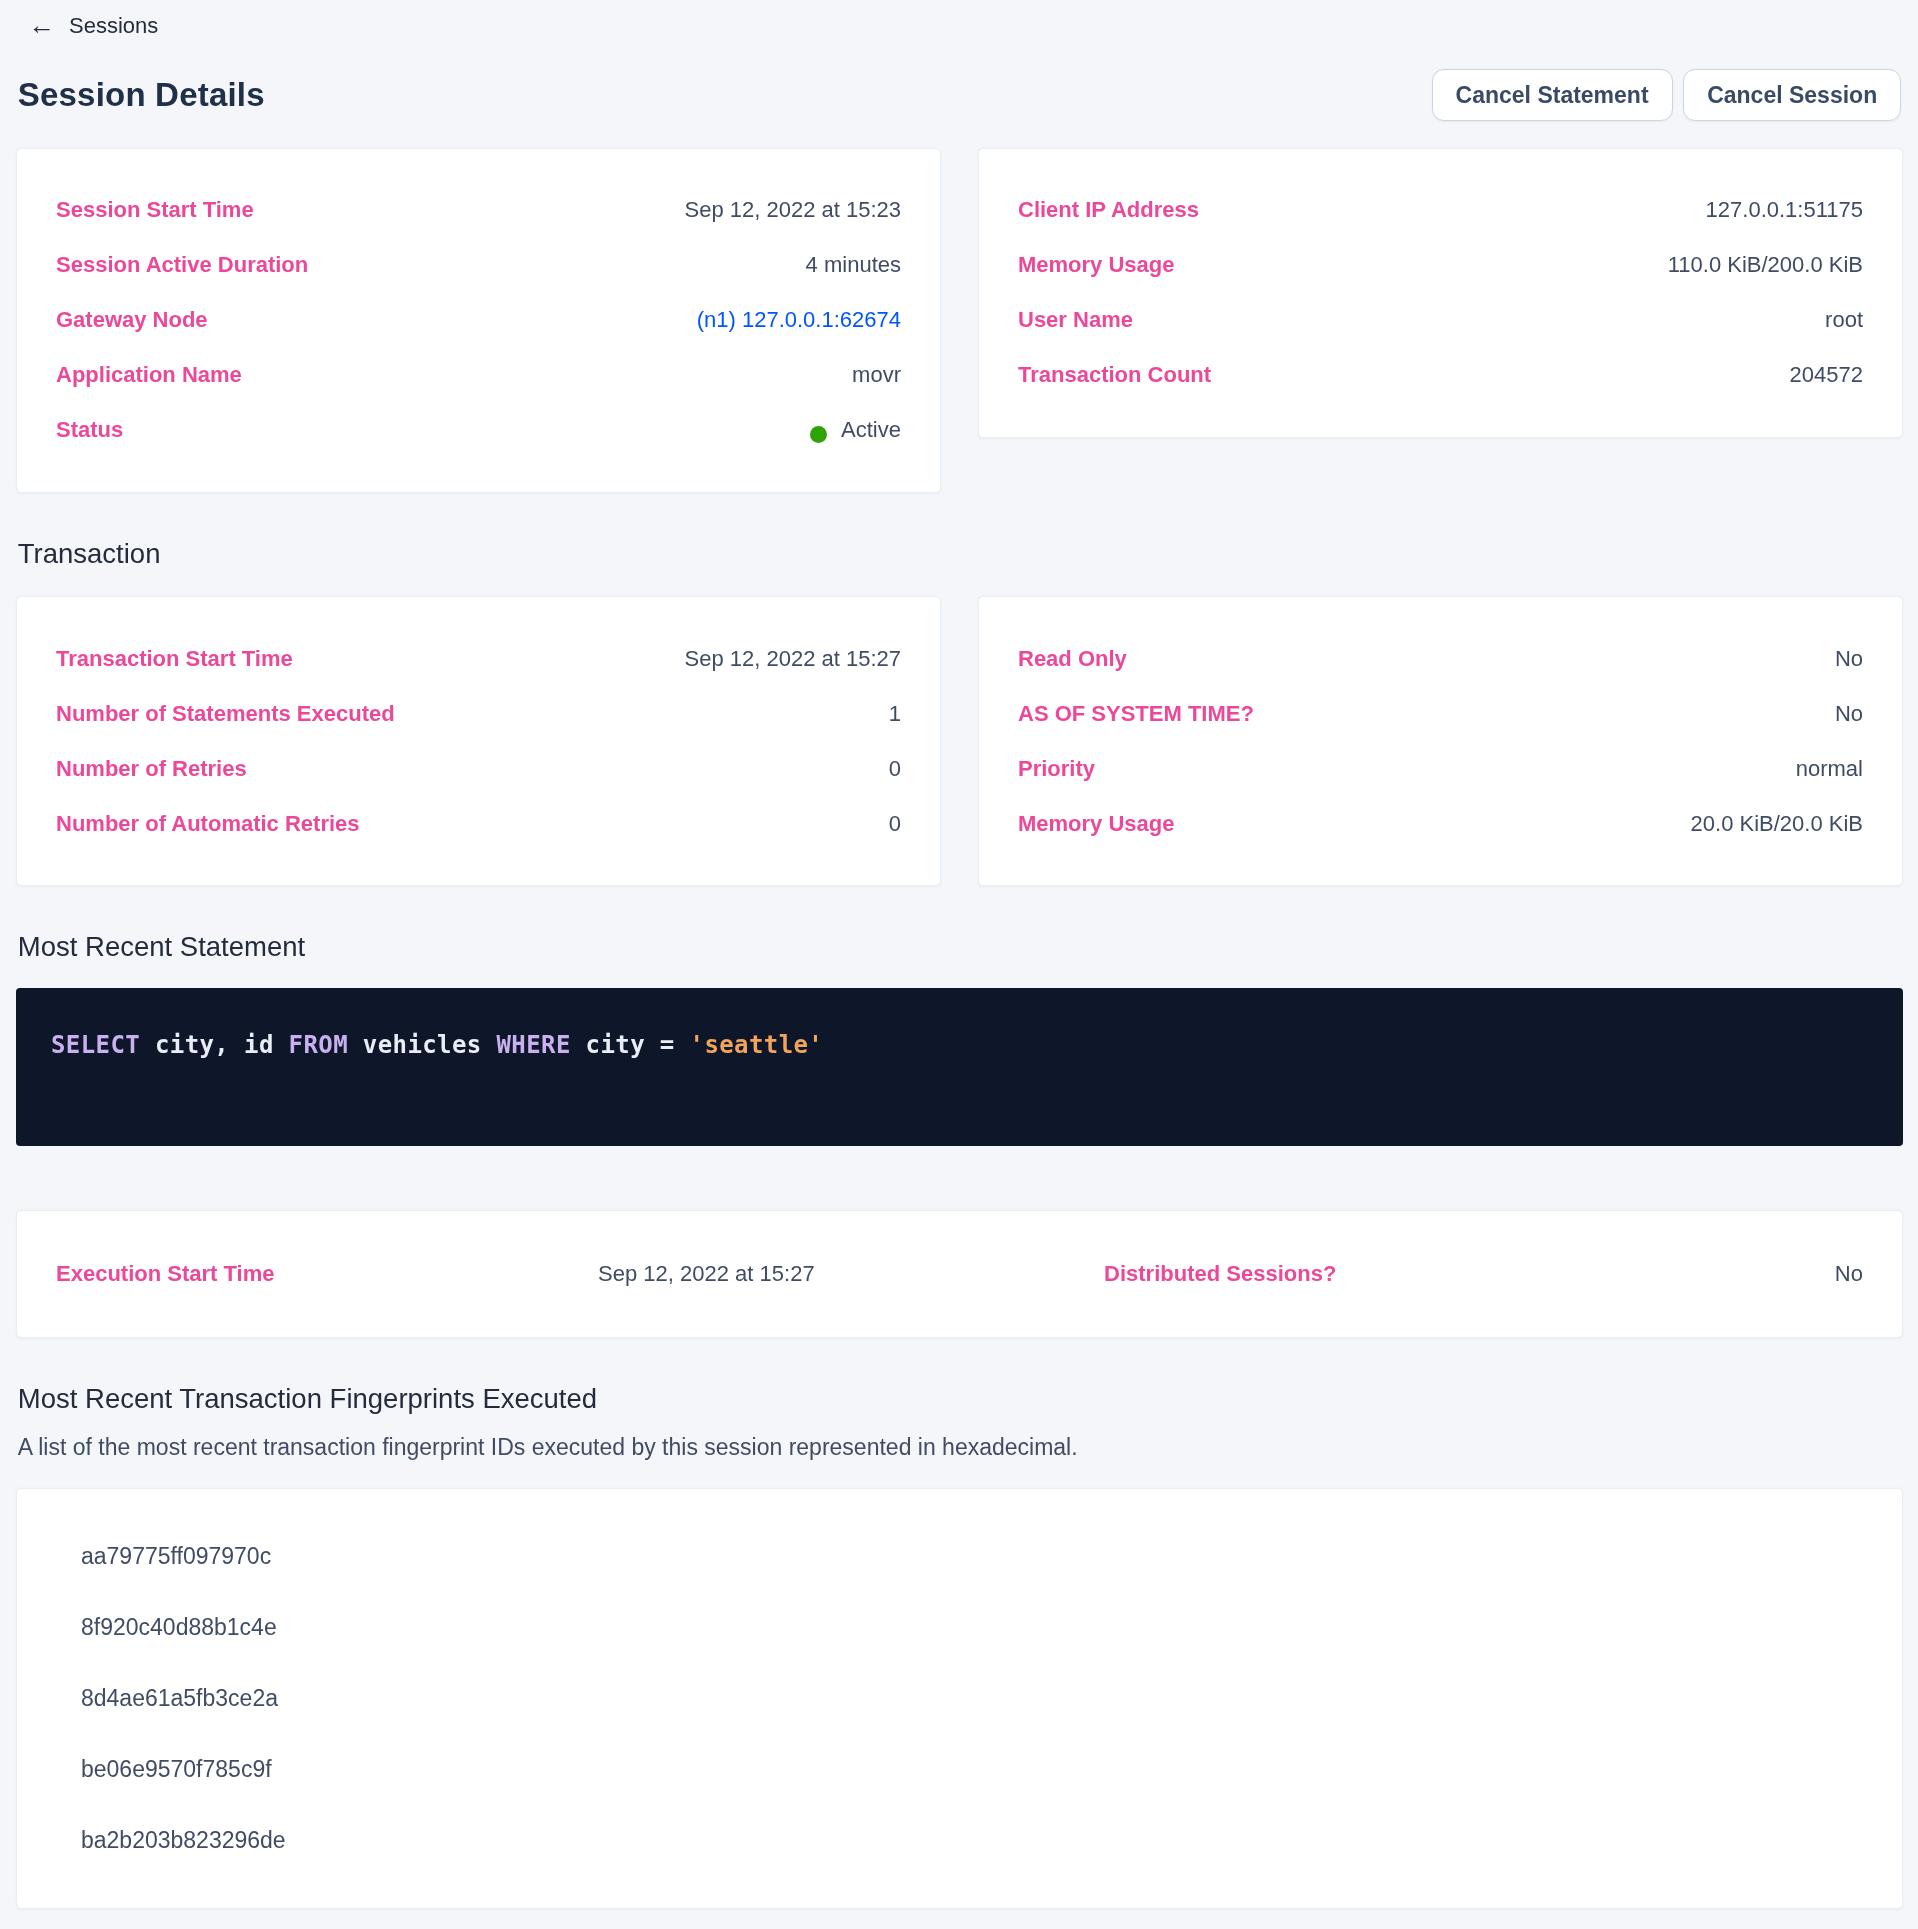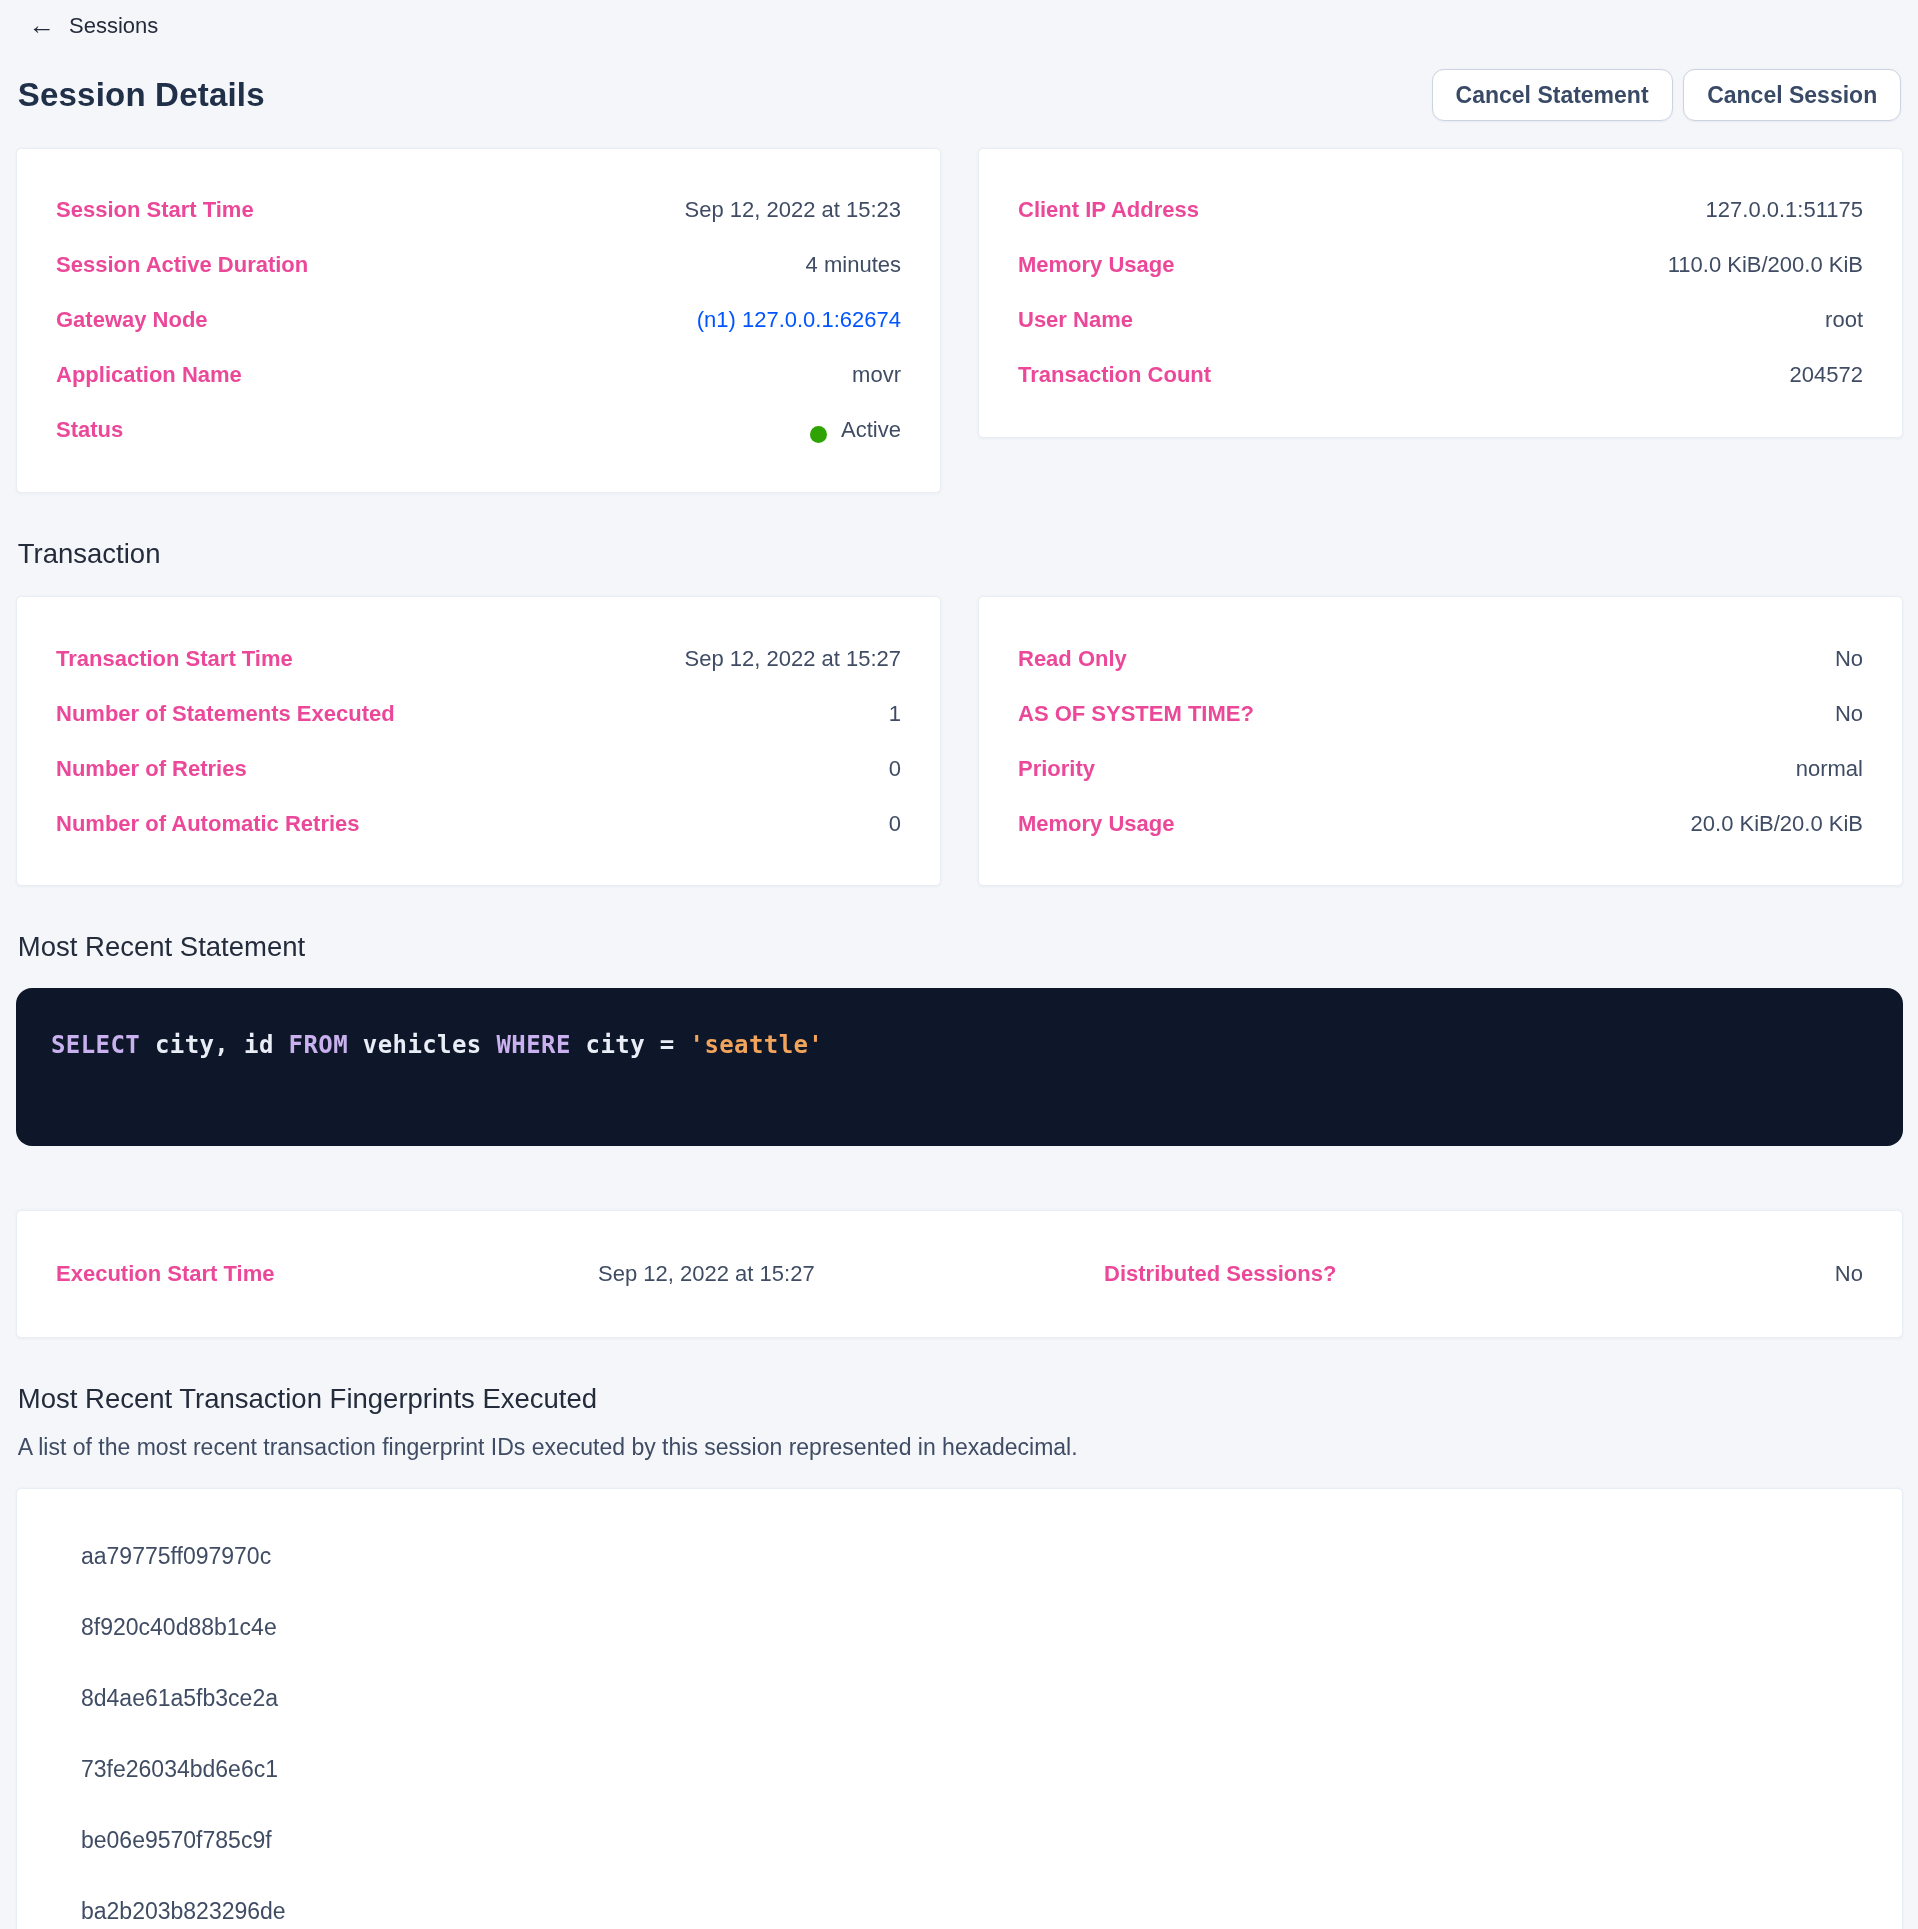--- a/index.html
+++ b/index.html
@@ -50,21 +50,21 @@
   .status-dot { width: 17px; height: 17px; border-radius: 50%; background: #2fa303; display: inline-block; }
 
   
   .section-heading { font-size: 27.5px; font-weight: 500; color: #242c3c; margin-top: 45px; padding: 0 1.8px; }
   .section-desc { font-size: 23px; color: #3f4c63; margin-top: 19px; padding: 0 1.8px; }
 
   
   .code-box {
     margin-top: 25px;
     background: #0e1729;
-    border-radius: 16px;
+    border-radius: 4px;
     padding: 43px 35px 87px 35px;
     font-family: "DejaVu Sans Mono", "Liberation Mono", monospace;
     font-size: 24px;
     font-weight: 700;
     white-space: pre;
     letter-spacing: 0.4px;
   }
   .tok-kw { color: #c9b1ef; }
   .tok-pl { color: #e9edf5; }
   .tok-str { color: #f2a45a; }
@@ -196,19 +196,18 @@
     <span class="exec-value-right">No</span>
   </div>
 
   <div class="section-heading">Most Recent Transaction Fingerprints Executed</div>
   <div class="section-desc">A list of the most recent transaction fingerprint IDs executed by this session represented in hexadecimal.</div>
 
   <div class="card fingerprints-card">
     <div class="fp-item">aa79775ff097970c</div>
     <div class="fp-item">8f920c40d88b1c4e</div>
     <div class="fp-item">8d4ae61a5fb3ce2a</div>
-    <div class="fp-item">73fe26034bd6e6c1</div>
     <div class="fp-item">be06e9570f785c9f</div>
     <div class="fp-item">ba2b203b823296de</div>
   </div>
 
 </div>
 
 
 </body></html>

